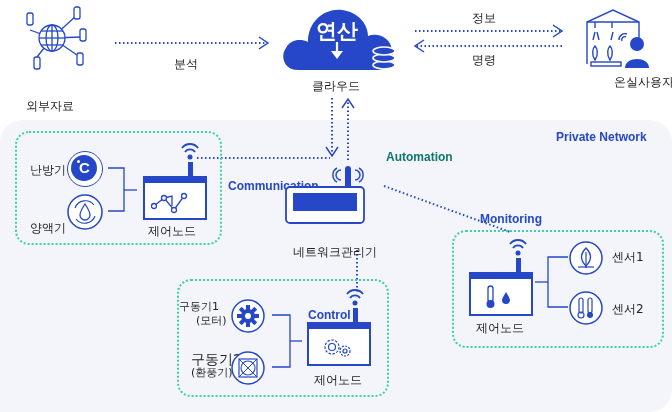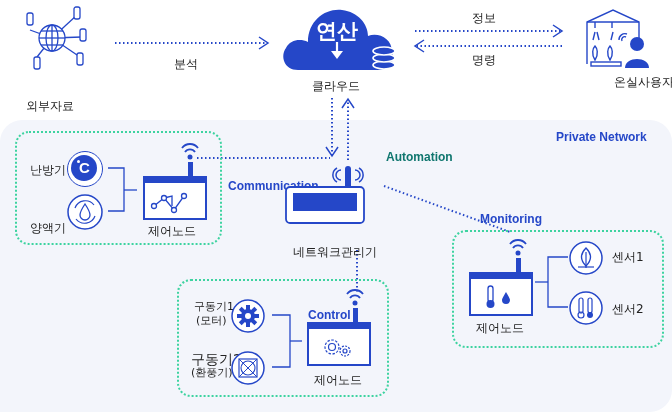--- a/index.html
+++ b/index.html
@@ -191,21 +191,21 @@
 <svg class="abs" style="left:568px;top:290px;" width="36" height="36" viewBox="0 0 36 36">
   <circle cx="18" cy="18" r="16" fill="#fff" stroke="#2547c8" stroke-width="1.5"></circle>
   <rect x="11" y="8" width="4" height="15" rx="2" fill="none" stroke="#2547c8" stroke-width="1.2"></rect>
     <circle cx="13" cy="25" r="3" fill="none" stroke="#2547c8" stroke-width="1.2"></circle>
   <rect x="20" y="8" width="4" height="15" rx="2" fill="none" stroke="#2547c8" stroke-width="1.2"></rect>
     <circle cx="22" cy="25" r="3" fill="#2547c8"></circle>
 </svg>
 <div class="lbl" style="left:612px;top:301px;">센서2</div>
 
 <div class="group" style="left:177px;top:279px;width:208px;height:114px;"></div>
-<div class="lbl" style="left:194px;top:299px;font-size:11px;">구동기1</div>
+<div class="lbl" style="left:179px;top:299px;font-size:11px;">구동기1</div>
 <div class="lbl" style="left:196px;top:313px;font-size:11px;">(모터)</div>
 <svg class="abs" style="left:230px;top:298px;" width="36" height="36" viewBox="0 0 36 36">
   <circle cx="18" cy="18" r="16" fill="#fff" stroke="#2547c8" stroke-width="1.5"></circle>
   <g fill="#2547c8">
       <circle cx="18" cy="18" r="7"></circle>
     <rect x="16" y="7" width="4" height="22"></rect>
       <rect x="7" y="16" width="22" height="4"></rect>
     <rect x="16" y="7" width="4" height="22" transform="rotate(45 18 18)"></rect>
       <rect x="16" y="7" width="4" height="22" transform="rotate(-45 18 18)"></rect>
     </g>

